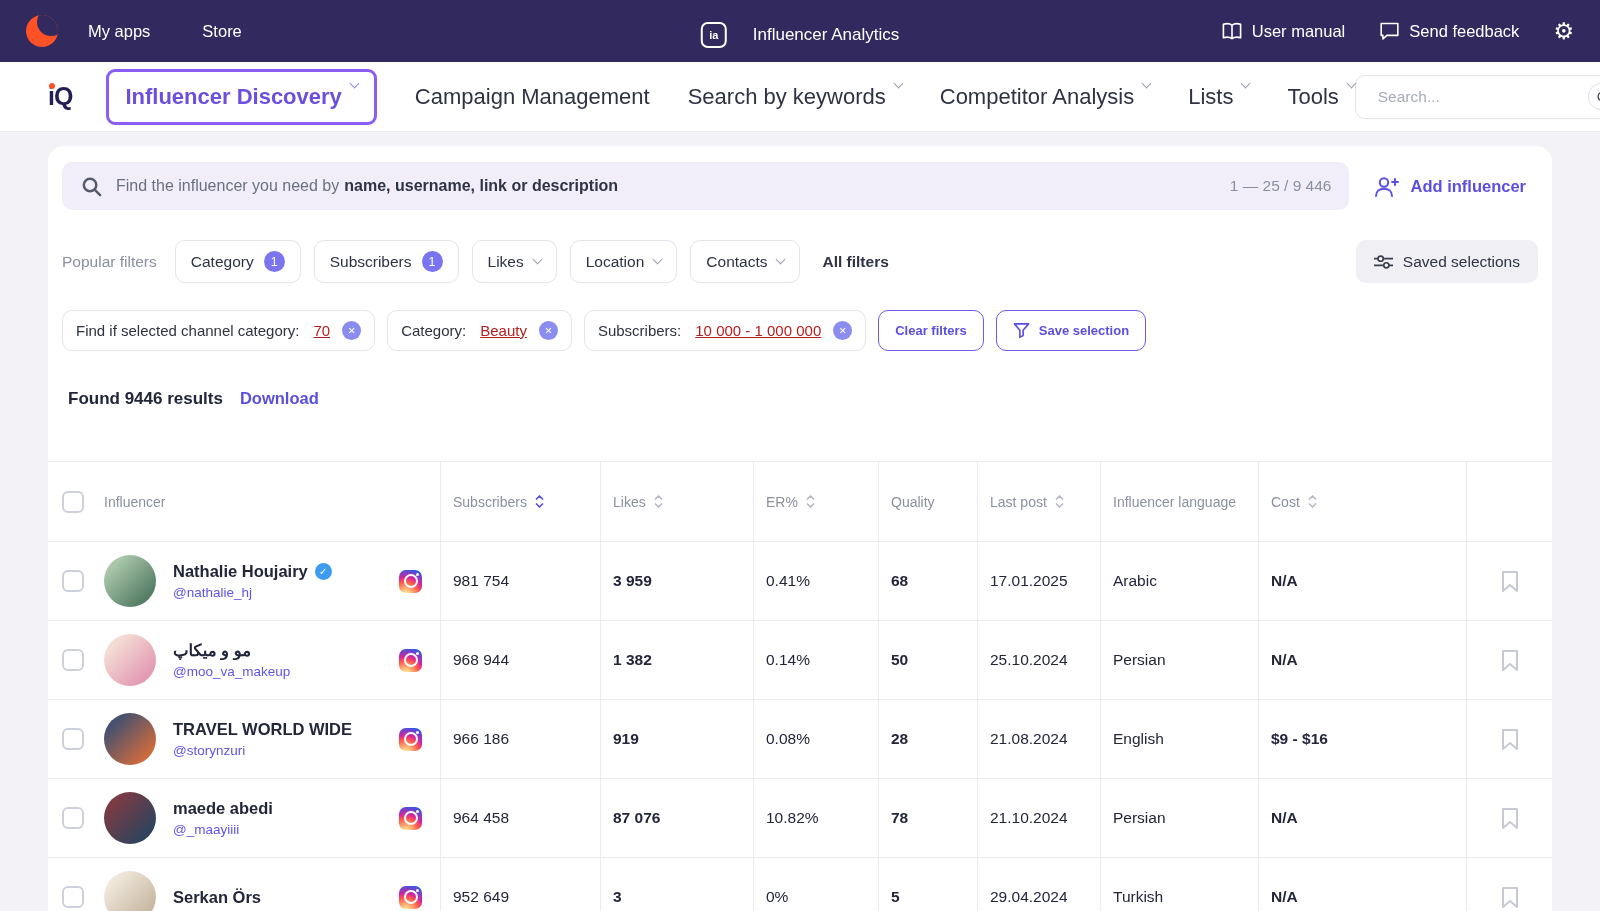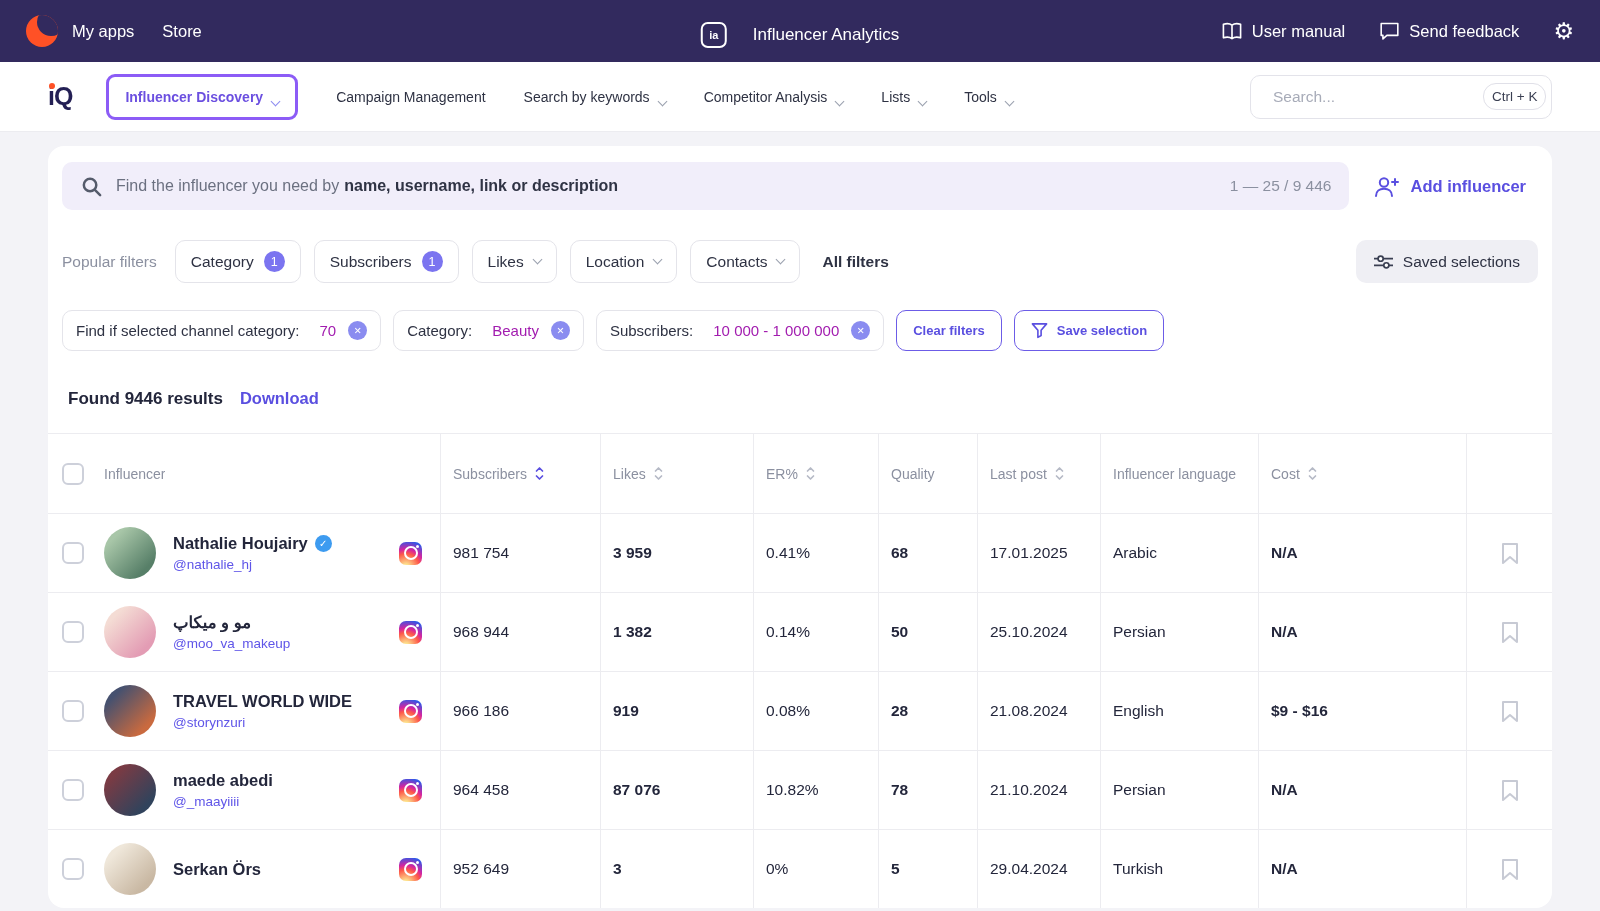--- a/index.html
+++ b/index.html
@@ -3,36 +3,36 @@
 <meta charset="utf-8">
 <style>
   * { box-sizing: border-box; margin: 0; padding: 0; }
   html,body { width:1600px; height:911px; overflow:hidden; }
   body { font-family:"Liberation Sans", sans-serif; background:#f3f3f7; color:#23263b; }
 
   
   .topbar { height:62px; background:#322a5e; display:flex; align-items:center; padding:0 26px; color:#fff; position:relative; }
   .brand-mark { width:32px; height:32px; border-radius:50%; background:#ff5126; position:relative; overflow:hidden; flex:0 0 auto; }
   .brand-mark::after { content:""; position:absolute; left:11px; top:-7px; width:28px; height:28px; border-radius:50%; background:#322a5e; }
-  .topbar-links { display:flex; gap:28px; margin-left:14px;text-align:right; }
+  .topbar-links { display:flex; gap:52px; margin-left:30px;text-align:right; }
   .toplink { color:#fff; font-size:16.5px; cursor:pointer; }
   .topbar-center { position:absolute; left:50%; transform:translateX(-50%); display:flex; align-items:center; gap:26px;margin-top:8px; }
   .app-mark { width:26px; height:26px; border:2px solid #fff; border-radius:7px; display:flex; align-items:center; justify-content:center; font-size:11px; font-weight:bold; color:#fff; }
   .app-title { font-size:17px; }
   .topbar-right { margin-left:auto; display:flex; align-items:center; gap:34px; }
   .topbar-action { display:flex; align-items:center; gap:9px; font-size:16.5px; cursor:pointer; }
   .gear { font-size:23px; line-height:1; cursor:pointer; }
 
   
   .nav { height:70px; background:#fff; display:flex; align-items:center; padding:0 48px; border-bottom:1px solid #ececf0; }
   .nav-logo { font-weight:bold; font-size:25px; color:#231f54; margin-right:34px; position:relative; letter-spacing:-1px; }
   .nav-logo i { font-style:normal; position:relative; }
   .nav-logo i::before { content:""; position:absolute; top:1px; left:1px; width:6px; height:6px; background:#ff5126; border-radius:50%; }
   .nav-items { display:flex; align-items:center; gap:38px; }
-  .nav-item { font-size:14px; color:#2e3243; display:flex; align-items:flex-end; gap:9px; cursor:pointer; white-space:nowrap; }
+  .nav-item { font-size:22px; color:#2e3243; display:flex; align-items:flex-start; gap:9px; cursor:pointer; white-space:nowrap; }
   .nav-item.active { color:#6b4fe0; font-weight:bold; border:3px solid #8c5cf6; border-radius:9px; padding:12px 16px; }
   .chev { display:inline-block; width:7px; height:7px; border-right:1.8px solid #9aa0ae; border-bottom:1.8px solid #9aa0ae; transform:rotate(45deg); margin-top:-4px; }
   .nav-item.active .chev { border-color:#8c8bf0; }
   .nav-search { margin-left:auto; width:302px; height:44px; border:1px solid #e3e3ea; border-radius:10px; display:flex; align-items:center; padding:0 10px 0 12px; gap:10px; background:#fff; }
   .nav-search .mag { color:#4a56e2; width:22px; height:22px; }
   .nav-search input { border:none; outline:none; flex:1; font-size:15.5px; color:#3a3f52; font-family:inherit; background:transparent; }
   .nav-search input::placeholder { color:#a7abb8; }
   .kbd { border:1px solid #e0e0e8; border-radius:13px; padding:5px 8px; font-size:13.5px; color:#3a3f52; white-space:nowrap; }
 
   
@@ -48,32 +48,32 @@
 
   .filters-row { display:flex; align-items:center; padding:30px 14px 0; gap:13px; }
   .filters-label { color:#8b90a0; font-size:15.5px; margin-right:5px; white-space:nowrap; }
   .filter-btn { height:43px; border:1px solid #e4e4ea; border-radius:10px; background:#fff; display:flex; align-items:center; gap:10px; padding:0 15px; font-size:15.5px; color:#2e3243; cursor:pointer; white-space:nowrap; }
   .filter-btn.plain { border-color:transparent; font-weight:bold; padding:0 8px; }
   .badge { width:21px; height:21px; border-radius:50%; background:#7b74f0; color:#fff; font-size:12.5px; display:flex; align-items:center; justify-content:center; }
   .saved-selections { margin-left:auto; height:43px; background:#efeff4; border-radius:10px; display:flex; align-items:center; gap:10px; padding:0 18px; font-size:15.5px; color:#2e3243; cursor:pointer; white-space:nowrap; }
 
   .chips-row { display:flex; align-items:center; padding:27px 14px 0; gap:12px; }
   .chip { height:41px; border:1px solid #e4e4ea; border-radius:10px; display:flex; align-items:center; gap:8px; padding:0 13px; font-size:15px; color:#2e3243; background:#fff; white-space:nowrap; }
-  .chip .val { color:#a21caf; margin-left:12px; }
+  .chip .val { color:#b91c1c; margin-left:6px;text-decoration:underline; }
   .chip-x { width:19px; height:19px; border-radius:50%; background:#8a8cf0; color:#fff; font-size:9.5px; display:flex; align-items:center; justify-content:center; cursor:pointer; margin-left:4px; flex:0 0 auto; }
   .outline-btn { height:41px; border:1.5px solid #6c5ce7; border-radius:10px; display:flex; align-items:center; gap:9px; padding:0 16px; font-size:13px; color:#5a4fe0; font-weight:bold; background:#fff; cursor:pointer; white-space:nowrap; }
 
   .found-row { display:flex; gap:17px; padding:38px 20px 24px; }
   .found-text { font-size:17px; font-weight:bold; color:#23263b; }
   .download-link { font-size:16.5px; font-weight:bold; color:#5a4fe0; cursor:pointer; }
 
   
   .table { width:100%; }
   .tr { display:grid; grid-template-columns:392px 160px 153px 125px 99px 123px 158px 208px 86px; border-top:1px solid #ececf0; }
-  .tr.head { height:80px; }
+  .tr.head { height:80px;margin-top:28px; }
   .tr.body { height:79px; }
   .td, .th { display:flex; align-items:center; padding:0 12px; min-width:0; }
   .td:not(:first-child), .th:not(:first-child) { border-left:1px solid #ececf0; }
   .th { color:#8b90a0; font-size:14px; gap:7px; }
   .th-label { white-space:nowrap; overflow:hidden; }
   .sort { flex:0 0 auto; }
   .cell-influencer { padding-left:14px; gap:0; }
   .cb { width:22px; height:22px; border:2px solid #cdd0da; border-radius:6px; background:#fff; flex:0 0 auto; cursor:pointer; }
   .head .cell-influencer .th-label { margin-left:20px; }
   .avatar { width:52px; height:52px; border-radius:50%; margin-left:20px; flex:0 0 auto; }

